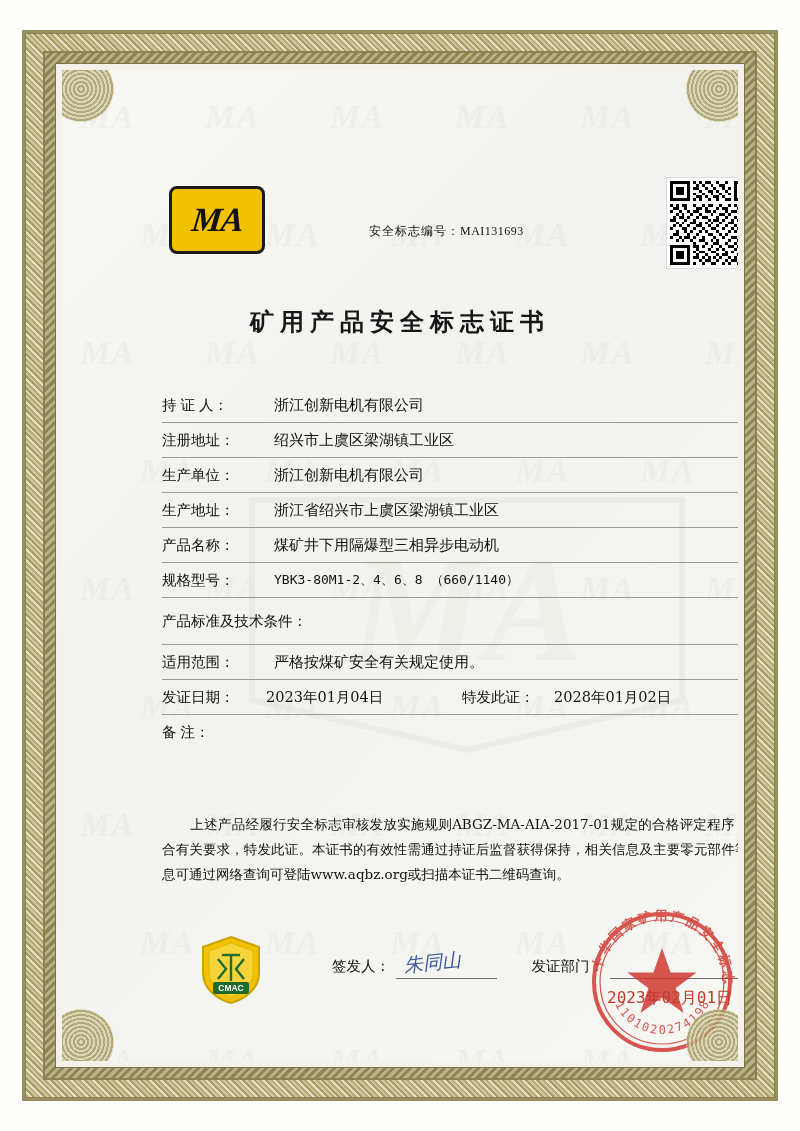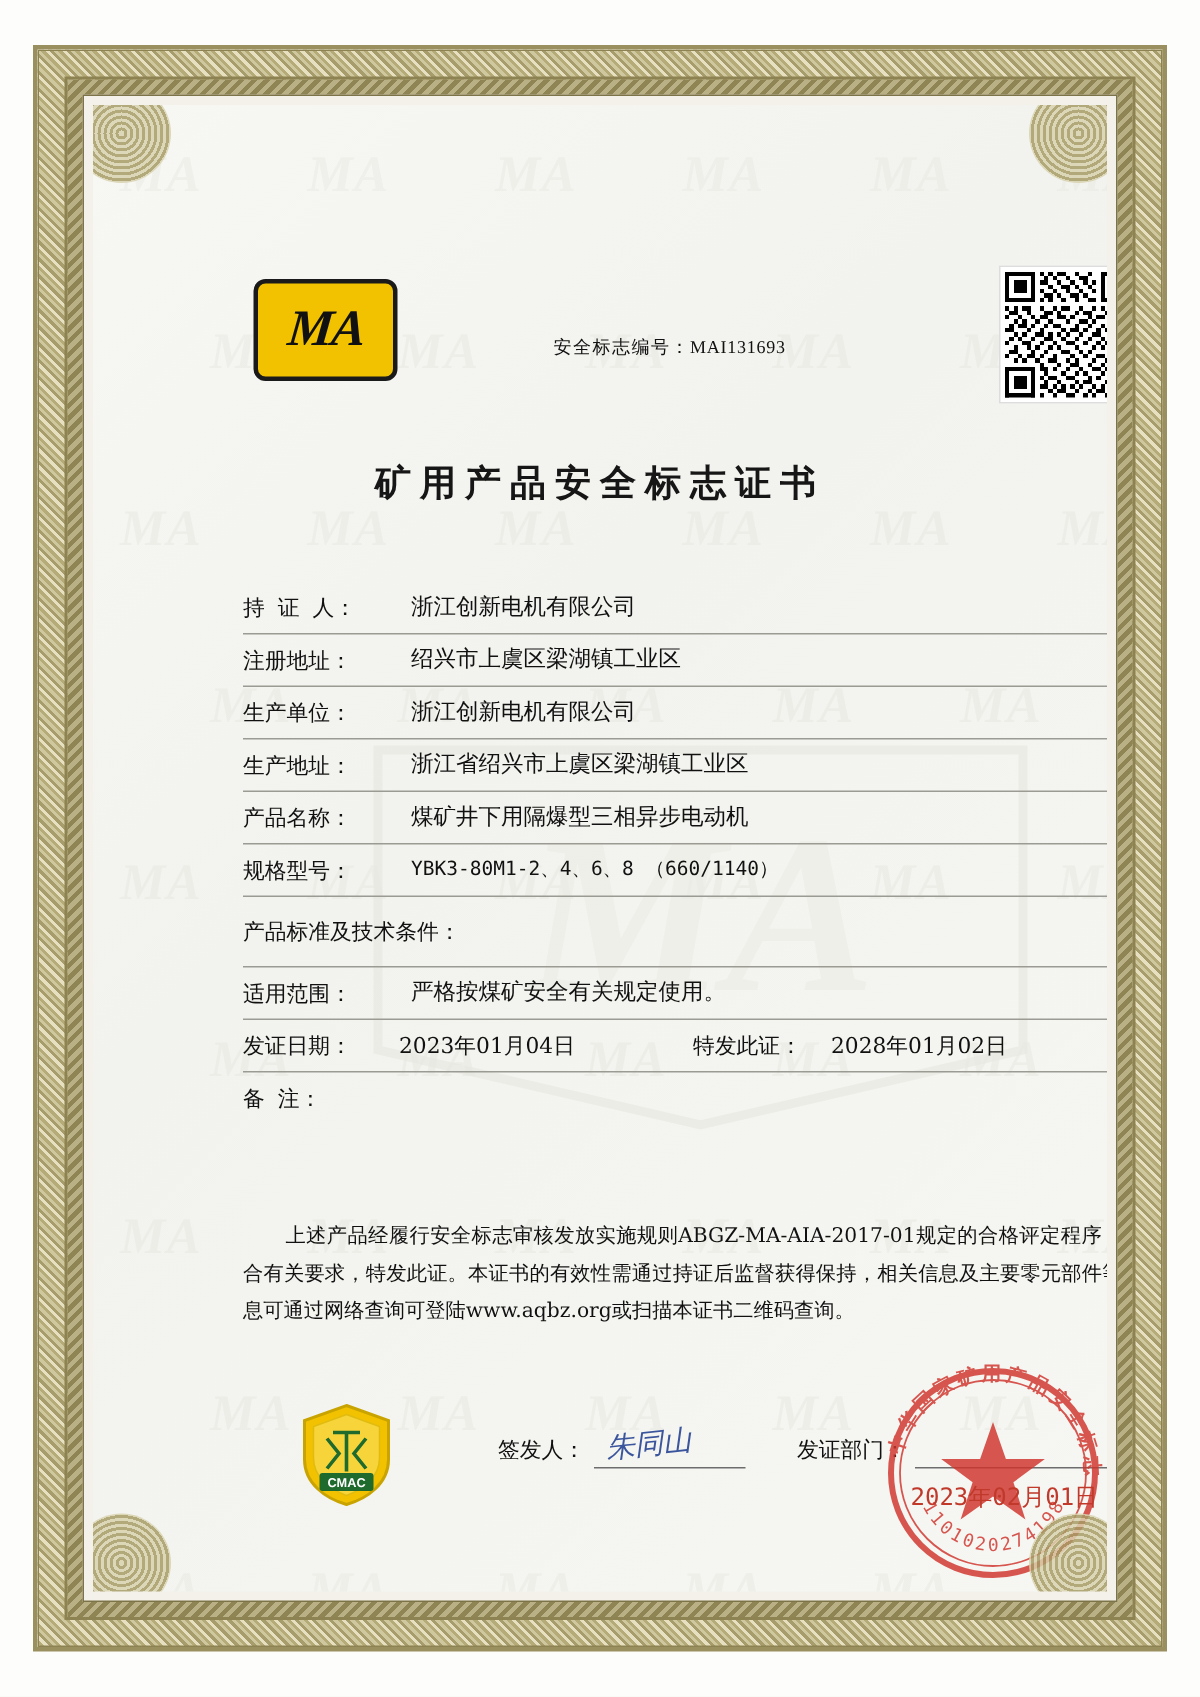--- a/index.html
+++ b/index.html
@@ -115,21 +115,21 @@
     height:34px;
     border-bottom:1px solid #9b9b93;
     display:flex;align-items:center;
   }
   .row.tall{height:46px;}
   .row.noline{border-bottom:none;}
   .lbl{
     width:104px;
     font-size:14.5px;
     color:#111;
-    font-family:Liberation Mono, monospace;
+    font-family:Liberation Sans, sans-serif;
     white-space:nowrap;
   }
   .lbl.wide{width:150px;}
   .val{
     flex:1;
     font-size:15px;
     color:#111;
     font-family:Liberation Sans, sans-serif;
     padding-left:8px;
     line-height:1.35;

